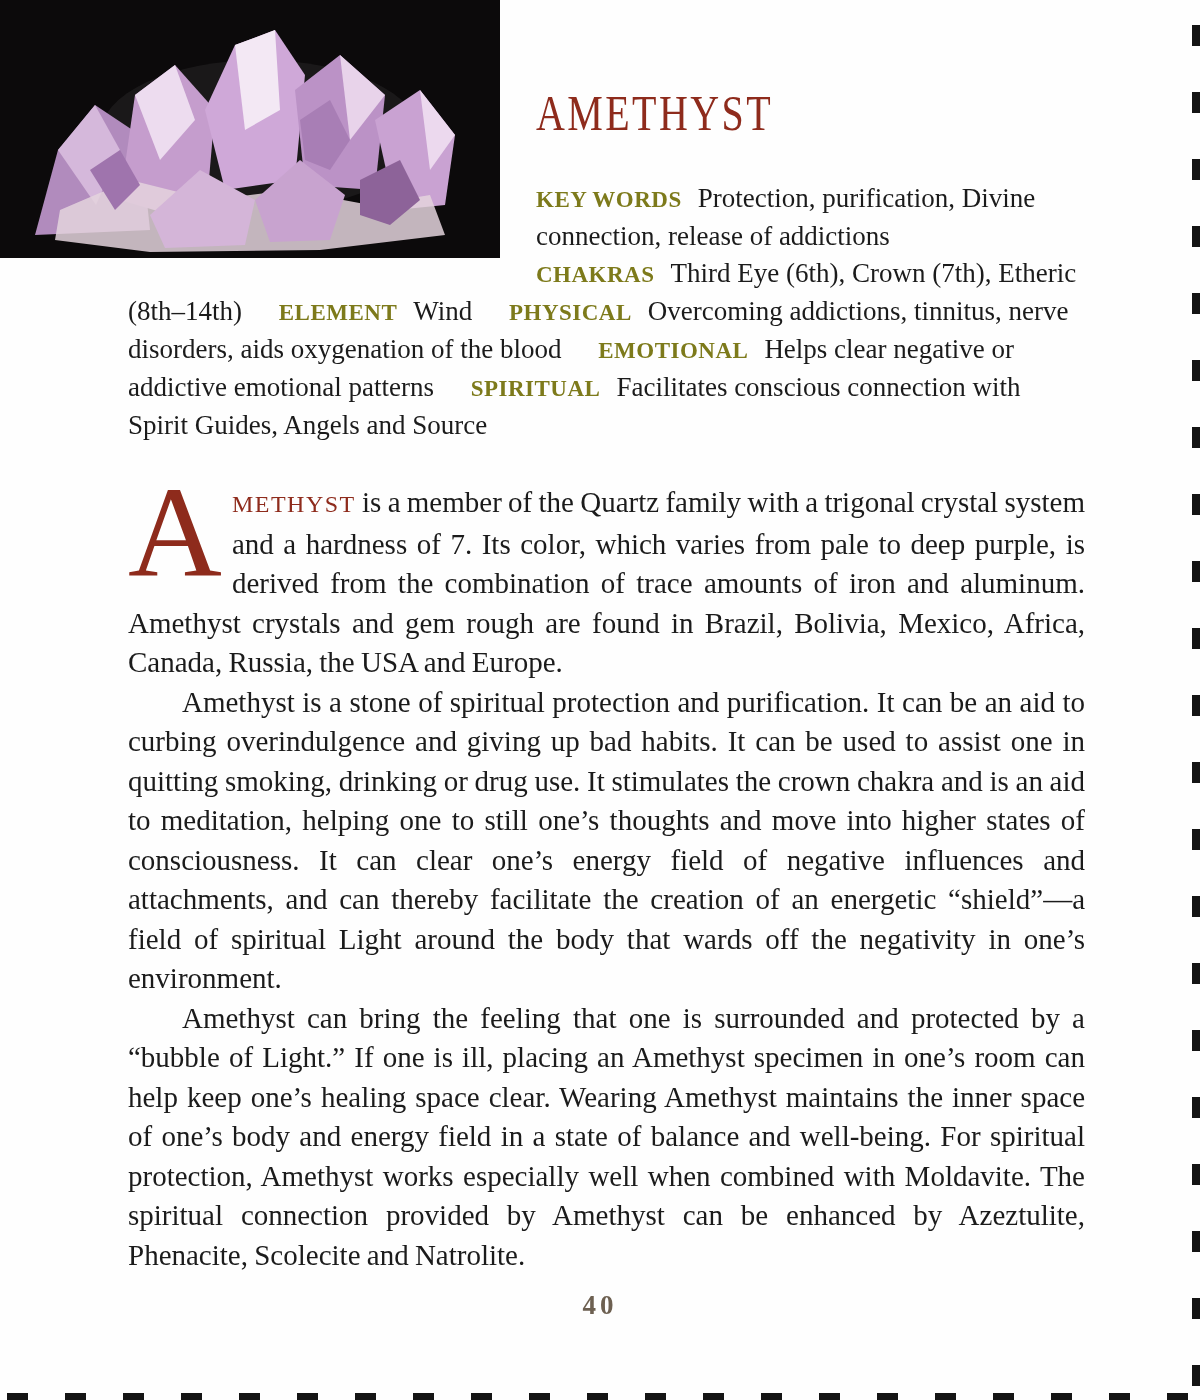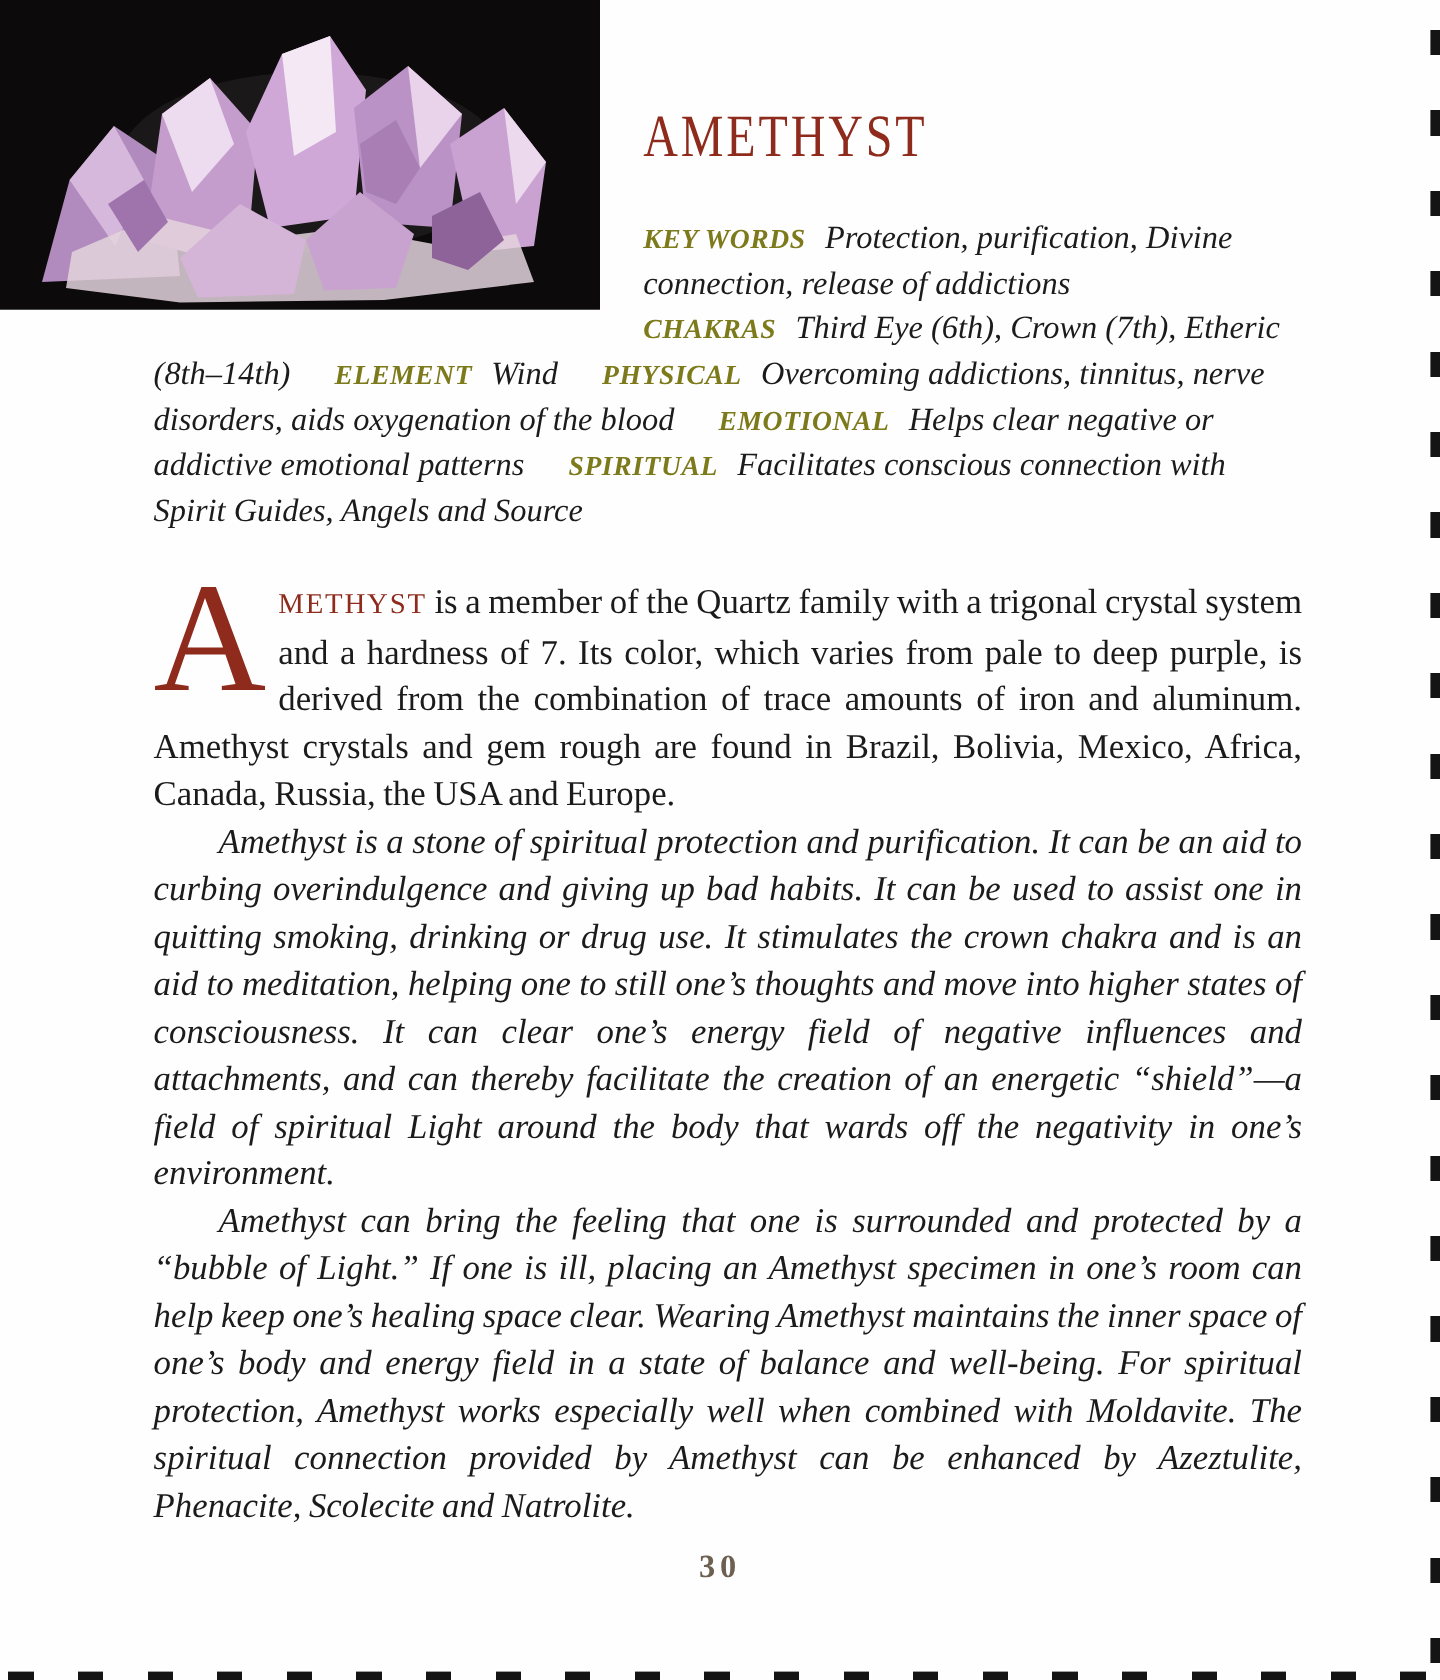--- a/index.html
+++ b/index.html
@@ -42,40 +42,40 @@
     white-space: nowrap;
   }
 
   
   .keyblock {
     margin: 40px 0 0 0;
     font-size: 27px;
     line-height: 37px;
     text-align: left;
   }
-  .kb-pair { margin-right: 30px; font-style: italic; }
+  .kb-pair { margin-right: 30px; }
   .kb-label {
     font-weight: bold;
     color: #7d7a1b;
     font-size: 23px;
     letter-spacing: 0.5px;
     margin-right: 16px;
     white-space: nowrap;
   }
 
   
   .para {
     margin: 0;
     font-size: 29px;
     line-height: 39.5px;
     text-align: justify;
     word-spacing: -1px;
   }
   .para.intro { margin-top: 39px; }
-  .para.indent { text-indent: 54px; font-style: italic; }
+  .para.indent { text-indent: 54px; }
   .dropcap {
     float: left;
     font-size: 130px;
     line-height: 88px;
     color: #8e2b1c;
     margin: 5px 10px 0 0;
   }
   .lead-caps {
     color: #8e2b1c;
     font-size: 24px;
@@ -146,18 +146,18 @@
   <h1 class="title"><span class="title-scale">AMETHYST</span></h1>
 
   <p class="keyblock"><span class="kb-pair"><span class="kb-label">KEY WORDS</span><span class="kb-text">Protection, purification, Divine connection, release of addictions</span></span> <span class="kb-pair"><span class="kb-label">CHAKRAS</span><span class="kb-text">Third Eye (6th), Crown (7th), Etheric (8th–14th)</span></span> <span class="kb-pair"><span class="kb-label">ELEMENT</span><span class="kb-text">Wind</span></span> <span class="kb-pair"><span class="kb-label">PHYSICAL</span><span class="kb-text">Overcoming addictions, tinnitus, nerve disorders, aids oxygenation of the blood</span></span> <span class="kb-pair"><span class="kb-label">EMOTIONAL</span><span class="kb-text">Helps clear negative or addictive emotional patterns</span></span> <span class="kb-pair"><span class="kb-label">SPIRITUAL</span><span class="kb-text">Facilitates conscious connection with Spirit Guides, Angels and Source</span></span></p>
 
   <p class="para intro"><span class="dropcap">A</span><span class="lead-caps">METHYST</span><span> is a member of the Quartz family with a trigonal crystal system and a hardness of 7. Its color, which varies from pale to deep purple, is derived from the combination of trace amounts of iron and aluminum. Amethyst crystals and gem rough are found in Brazil, Bolivia, Mexico, Africa, Canada, Russia, the USA and Europe.</span></p>
 
   <p class="para indent">Amethyst is a stone of spiritual protection and purification. It can be an aid to curbing overindulgence and giving up bad habits. It can be used to assist one in quitting smoking, drinking or drug use. It stimulates the crown chakra and is an aid to meditation, helping one to still one’s thoughts and move into higher states of consciousness. It can clear one’s energy field of negative influences and attachments, and can thereby facilitate the creation of an energetic “shield”—a field of spiritual Light around the body that wards off the negativity in one’s environment.</p>
 
   <p class="para indent">Amethyst can bring the feeling that one is surrounded and protected by a “bubble of Light.” If one is ill, placing an Amethyst specimen in one’s room can help keep one’s healing space clear. Wearing Amethyst maintains the inner space of one’s body and energy field in a state of balance and well-being. For spiritual protection, Amethyst works especially well when combined with Moldavite. The spiritual connection provided by Amethyst can be enhanced by Azeztulite, Phenacite, Scolecite and Natrolite.</p>
 
-  <div class="footer">30</div>
+  <div class="footer">40</div>
 
   <div class="right-marks"></div>
   <div class="bottom-marks"></div>
 
 </div>
 
 </body></html>

